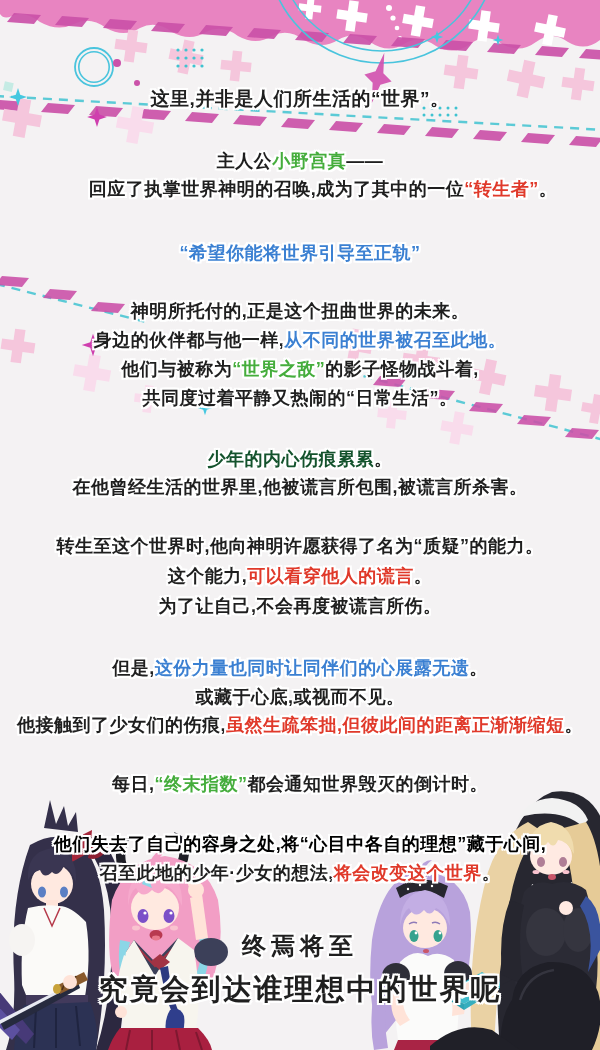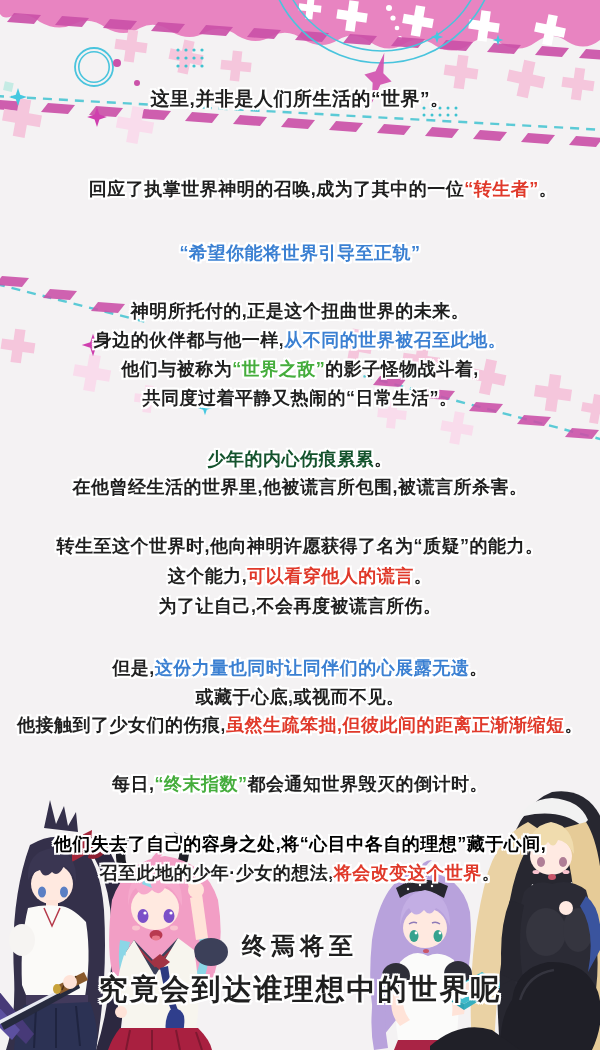--- a/index.html
+++ b/index.html
@@ -300,20 +300,21 @@
       <path d="M446,992 L464,1004 L464,1010 L446,998 Z" fill="#2fa4b4"></path>
       <path d="M464,1004 L500,982 L500,988 L464,1010 Z" fill="#35aebe"></path>
       <circle cx="470" cy="988" r="6" fill="#ffe3d8"></circle>
       <path d="M398,1040 L456,1040 L460,1050 L394,1050 Z" fill="#a92445"></path>
       <path d="M430,1046 Q460,1020 492,1030 L520,1050 L430,1050 Z" fill="#202028"></path>
     </g>
   </svg>
 
   <div class="story-layer">
     <p class="line l0"><span style="color: rgb(31, 31, 31);">这里,并非是人们所生活的“世界”。</span></p>
+    <p class="line l1"><span style="color: rgb(31, 31, 31);">主人公</span><span style="color: rgb(69, 173, 60);">小野宫真</span><span style="color: rgb(31, 31, 31);">——</span></p>
     <p class="line l2"><span style="color: rgb(31, 31, 31); margin-left: 46px;">回应了执掌世界神明的召唤,成为了其中的一位</span><span style="color: rgb(224, 57, 42);">“转生者”</span><span style="color: rgb(31, 31, 31);">。</span></p>
     <p class="line l3"><span style="color: rgb(59, 128, 210);">“希望你能将世界引导至正轨”</span></p>
     <p class="line l4"><span style="color: rgb(31, 31, 31);">神明所托付的,正是这个扭曲世界的未来。</span></p>
     <p class="line l5"><span style="color: rgb(31, 31, 31);">身边的伙伴都与他一样,</span><span style="color: rgb(59, 128, 210);">从不同的世界被召至此地。</span></p>
     <p class="line l6"><span style="color: rgb(31, 31, 31);">他们与被称为</span><span style="color: rgb(69, 173, 60);">“世界之敌”</span><span style="color: rgb(31, 31, 31);">的影子怪物战斗着,</span></p>
     <p class="line l7"><span style="color: rgb(31, 31, 31);">共同度过着平静又热闹的“日常生活”。</span></p>
     <p class="line l8"><span style="color: #14532d;">少年的内心伤痕累累</span><span style="color: rgb(31, 31, 31);">。</span></p>
     <p class="line l9"><span style="color: rgb(31, 31, 31);">在他曾经生活的世界里,他被谎言所包围,被谎言所杀害。</span></p>
     <p class="line l10"><span style="color: rgb(31, 31, 31);">转生至这个世界时,他向神明许愿获得了名为“质疑”的能力。</span></p>
     <p class="line l11"><span style="color: rgb(31, 31, 31);">这个能力,</span><span style="color: rgb(224, 57, 42); margin-top: 11px;">可以看穿他人的谎言</span><span style="color: rgb(31, 31, 31);">。</span></p>

